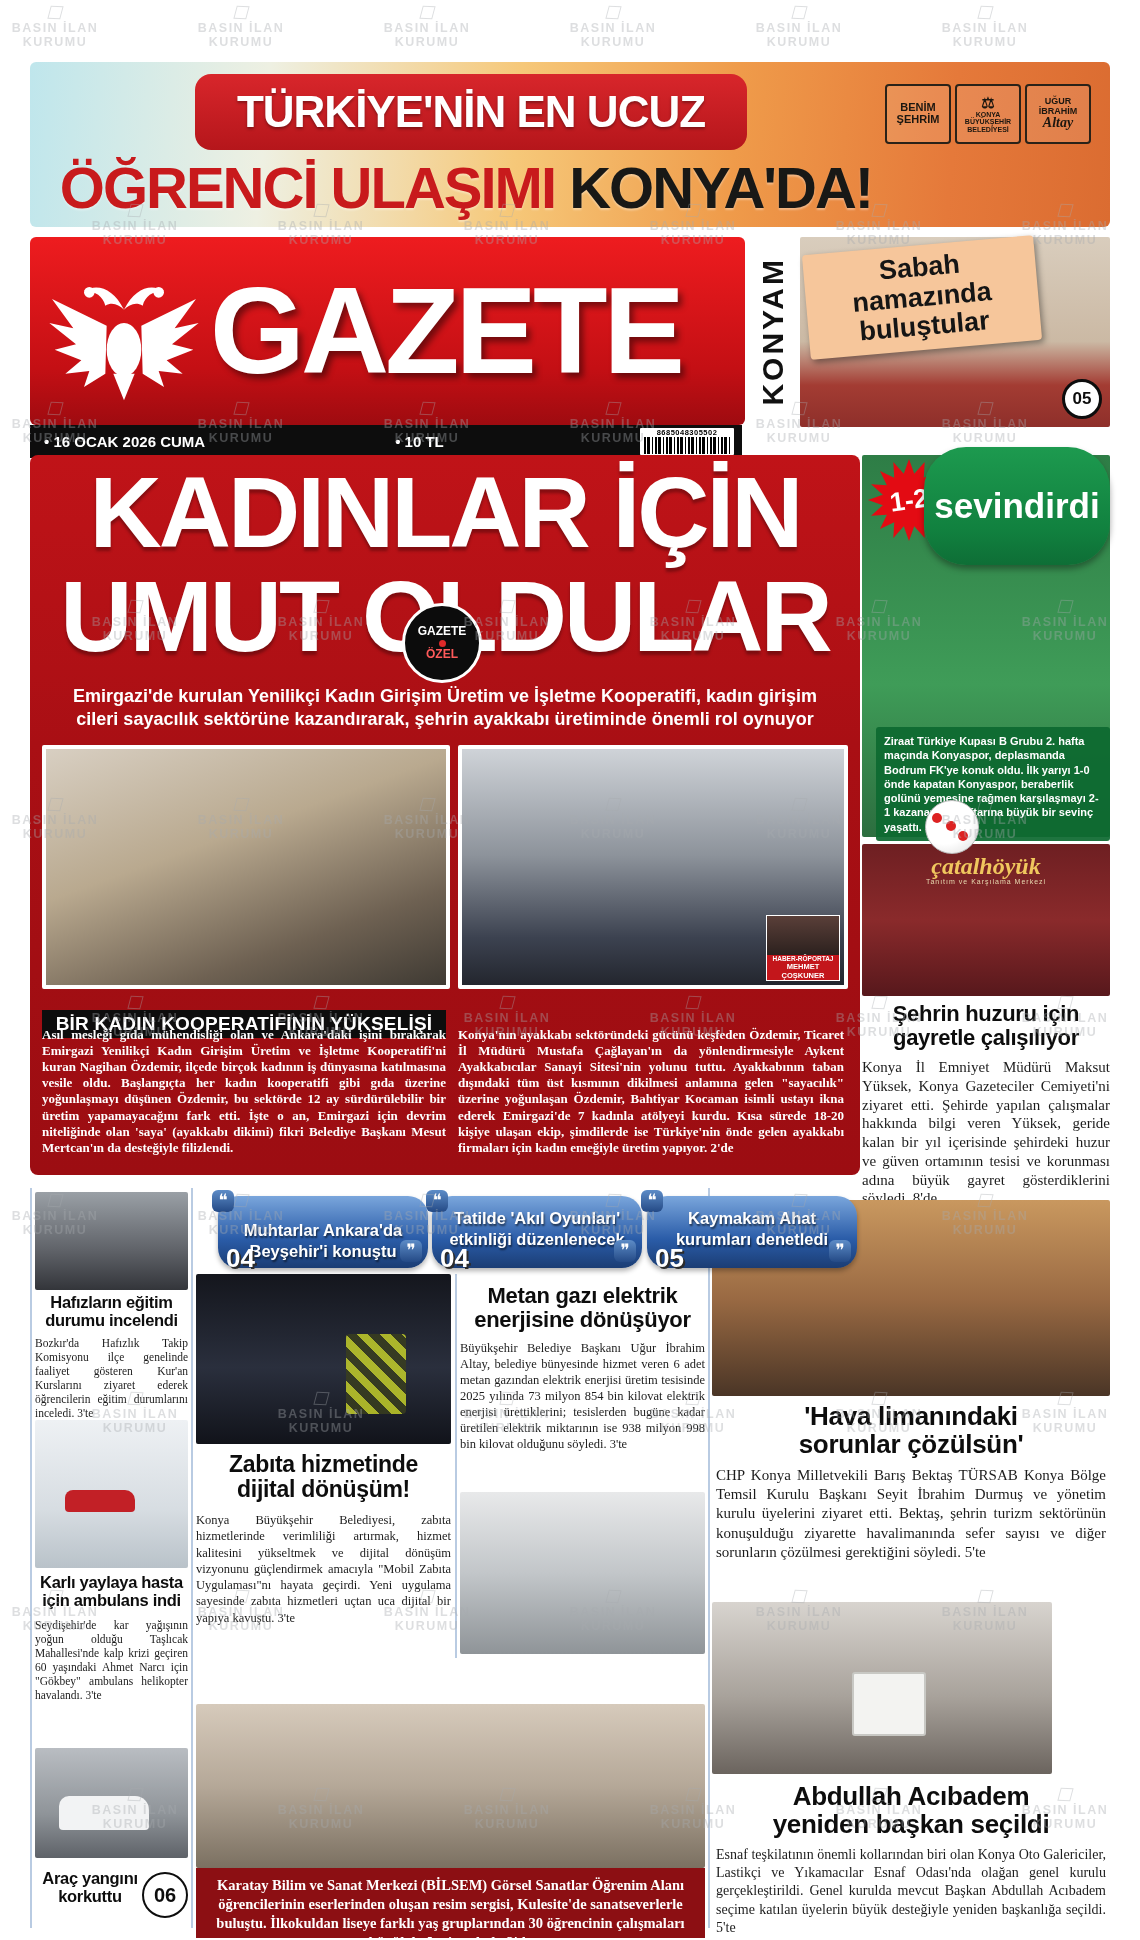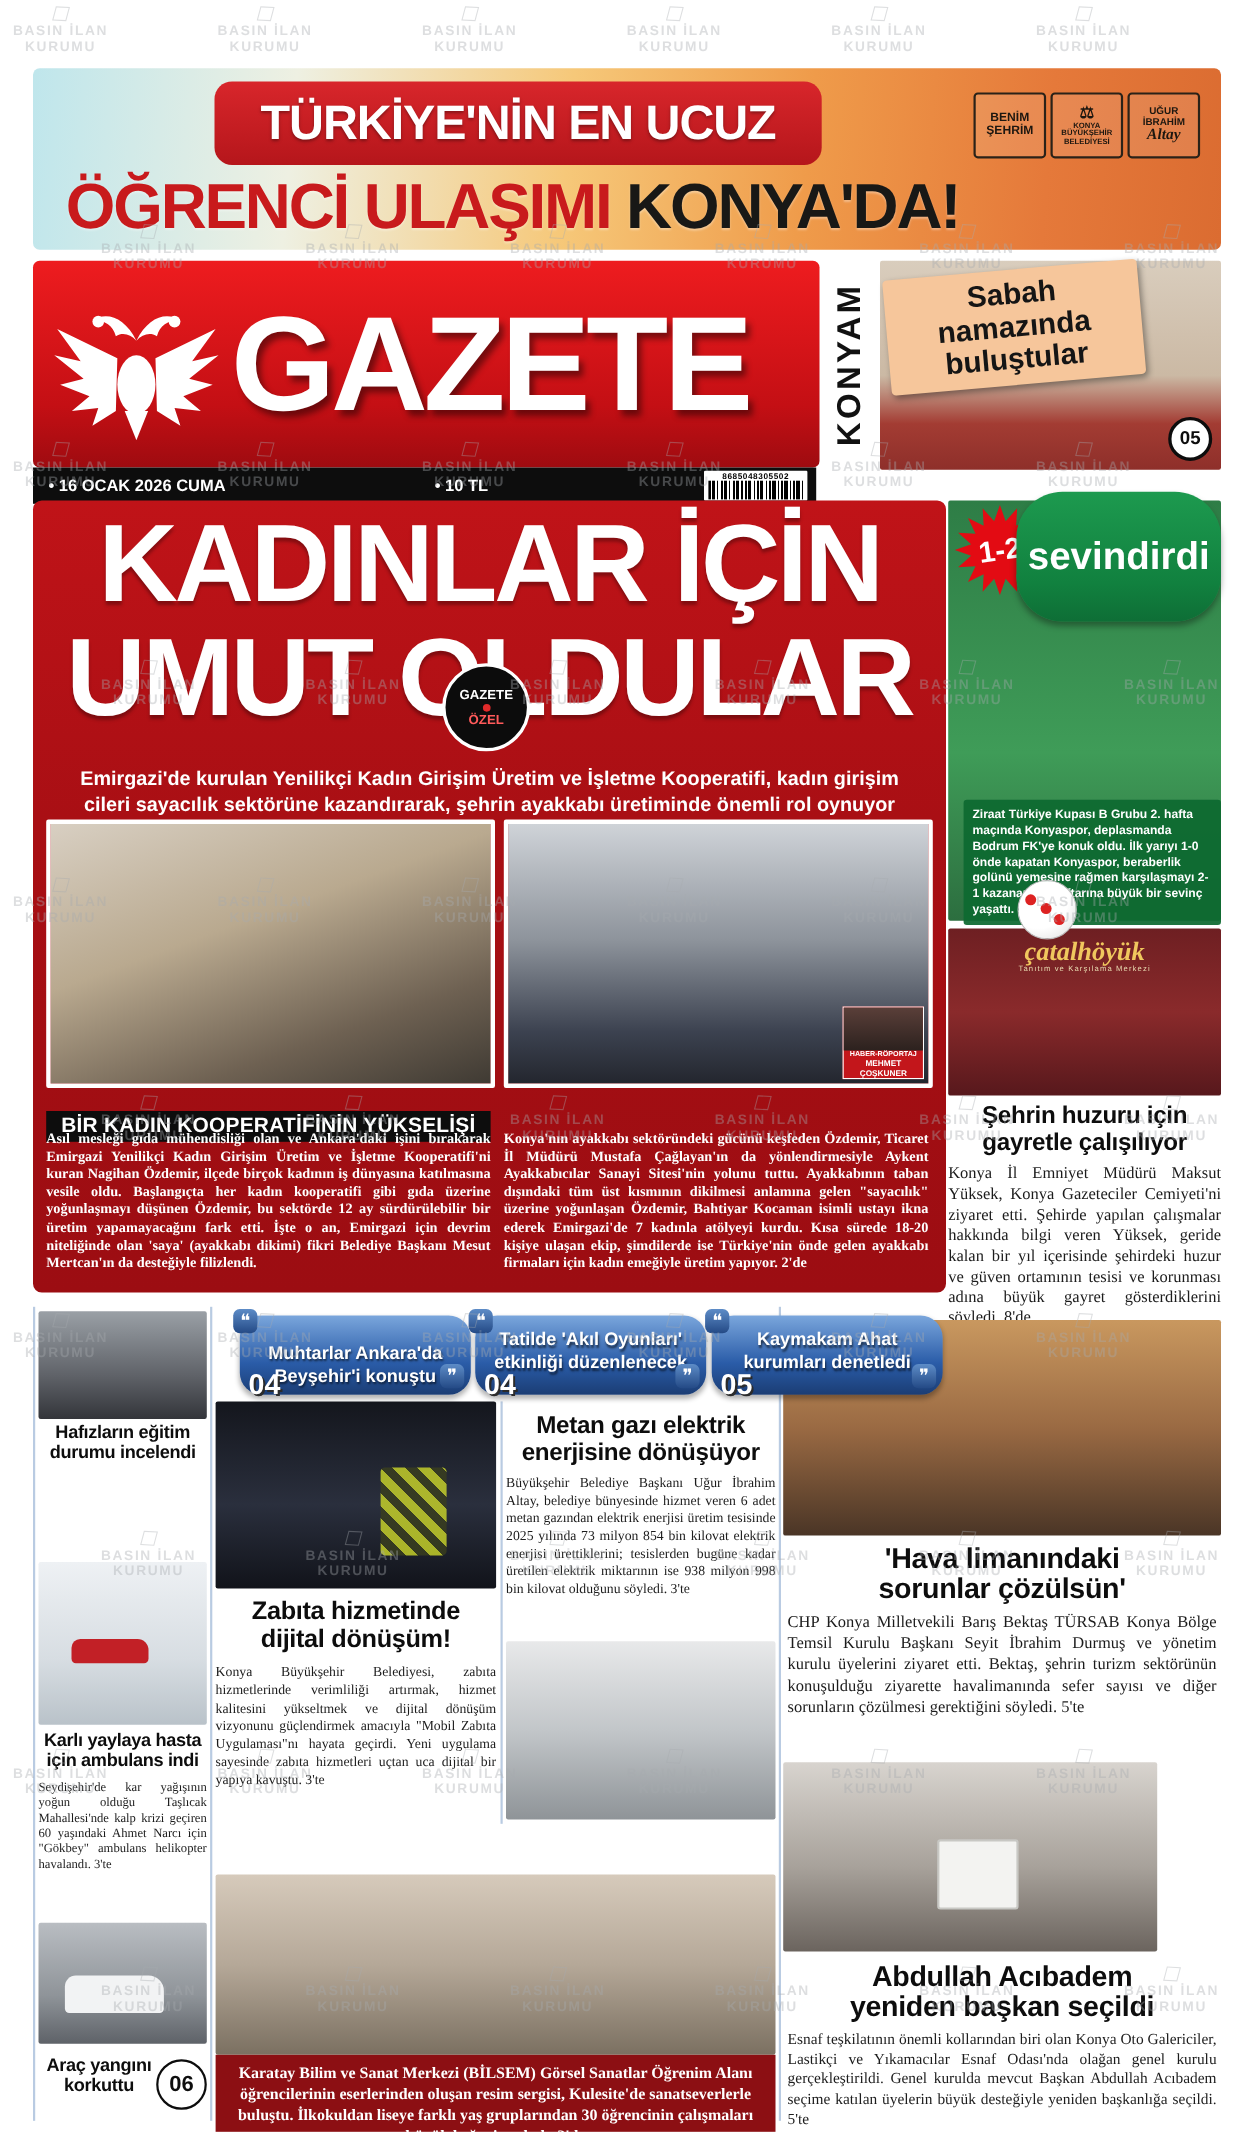--- a/index.html
+++ b/index.html
@@ -156,21 +156,21 @@
   </div>
 
   <div class="ab lead" style="left:30px;top:455px;width:830px;height:720px;">
     <div class="ab lead-h" style="left:0;top:8px;width:830px;">KADINLAR İÇİN</div>
     <div class="ab lead-h" style="left:0;top:112px;width:830px;">UMUT OLDULAR</div>
     <div class="ab ozel" style="left:372px;top:148px;width:74px;height:74px;font-size:12px;">
       <span>GAZETE</span>
       <span class="dot"></span>
       <span style="color:#ff5a5a;">ÖZEL</span>
     </div>
-    <div class="ab lead-sub" style="left:10px;top:242px;width:810px;">
+    <div class="ab lead-sub" style="left:10px;top:230px;width:810px;">
       <div>Emirgazi'de kurulan Yenilikçi Kadın Girişim Üretim ve İşletme Kooperatifi, kadın girişim</div>
       <div>cileri sayacılık sektörüne kazandırarak, şehrin ayakkabı üretiminde önemli rol oynuyor</div>
     </div>
     <div class="ab photo lead-photo" style="left:12px;top:290px;width:400px;height:236px;background:linear-gradient(160deg,#d8cfc2,#b9a98f 40%,#6e6152 75%,#3f3a33);"></div>
     <div class="ab photo lead-photo" style="left:428px;top:290px;width:382px;height:236px;background:linear-gradient(180deg,#cfd3d8,#8d939b 45%,#3c4250 80%,#23262e);">
       <div class="ab reporter" style="right:4px;bottom:4px;width:72px;height:64px;font-size:6.5px;">
         <div class="port"></div>
         <span>HABER-RÖPORTAJ</span>
         <span style="font-size:7.5px;">MEHMET ÇOŞKUNER</span>
       </div>
@@ -239,20 +239,21 @@
     <span class="pg">05</span>
   </div>
 
   <div class="ab vline" style="left:30px;top:1188px;height:740px;"></div>
   <div class="ab vline" style="left:191px;top:1188px;height:740px;"></div>
   <div class="ab photo" style="left:35px;top:1192px;width:153px;height:98px;background:linear-gradient(180deg,#9aa0a6,#5f6268 60%,#33353a);"></div>
   <div class="ab rt" style="left:35px;top:1294px;width:153px;font-size:16.5px;">
     <div>Hafızların eğitim</div>
     <div>durumu incelendi</div>
   </div>
+  <div class="ab body-serif" style="left:35px;top:1336px;width:153px;font-size:11.5px;line-height:1.22;">Bozkır'da Hafızlık Takip Komisyonu ilçe genelinde faaliyet gösteren Kur'an Kurslarını ziyaret ederek öğrencilerin eğitim durumlarını inceledi. 3'te</div>
   <div class="ab photo" style="left:35px;top:1420px;width:153px;height:148px;background:linear-gradient(180deg,#eef1f4,#d7dde2 60%,#b9c2c9);">
     <div class="ab" style="left:30px;top:70px;width:70px;height:22px;background:#c22026;border-radius:8px 10px 4px 4px;"></div>
   </div>
   <div class="ab rt" style="left:35px;top:1574px;width:153px;font-size:16.5px;">
     <div>Karlı yaylaya hasta</div>
     <div>için ambulans indi</div>
   </div>
   <div class="ab body-serif" style="left:35px;top:1618px;width:153px;font-size:11.5px;line-height:1.22;">Seydişehir'de kar yağışının yoğun olduğu Taşlıcak Mahallesi'nde kalp krizi geçiren 60 yaşındaki Ahmet Narcı için "Gökbey" ambulans helikopter havalandı. 3'te</div>
   <div class="ab photo" style="left:35px;top:1748px;width:153px;height:110px;background:linear-gradient(180deg,#b9bdc2,#8f9499 60%,#5e6268);">
     <div class="ab" style="left:24px;top:48px;width:90px;height:34px;background:#f2f3f4;border-radius:10px 14px 4px 4px;"></div>

